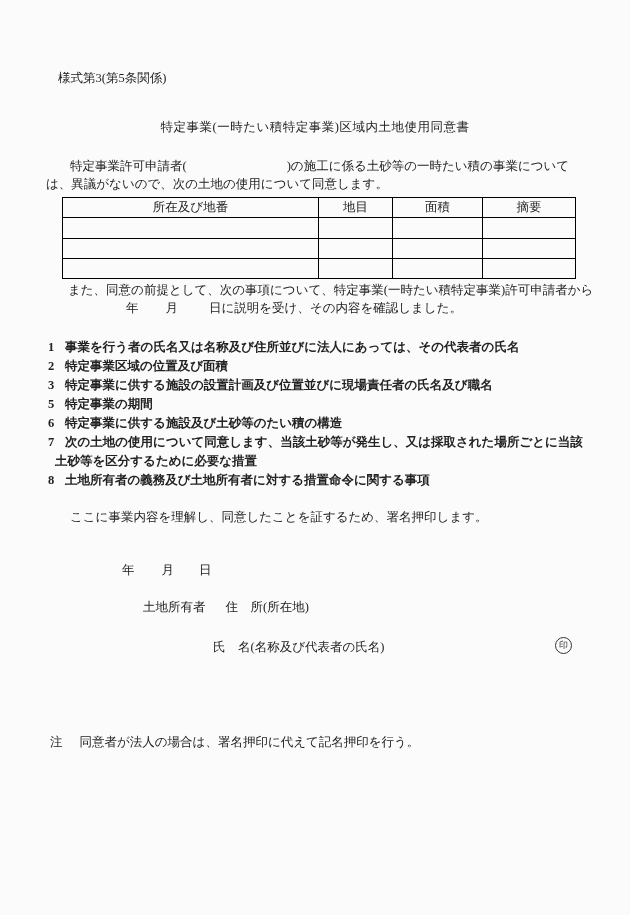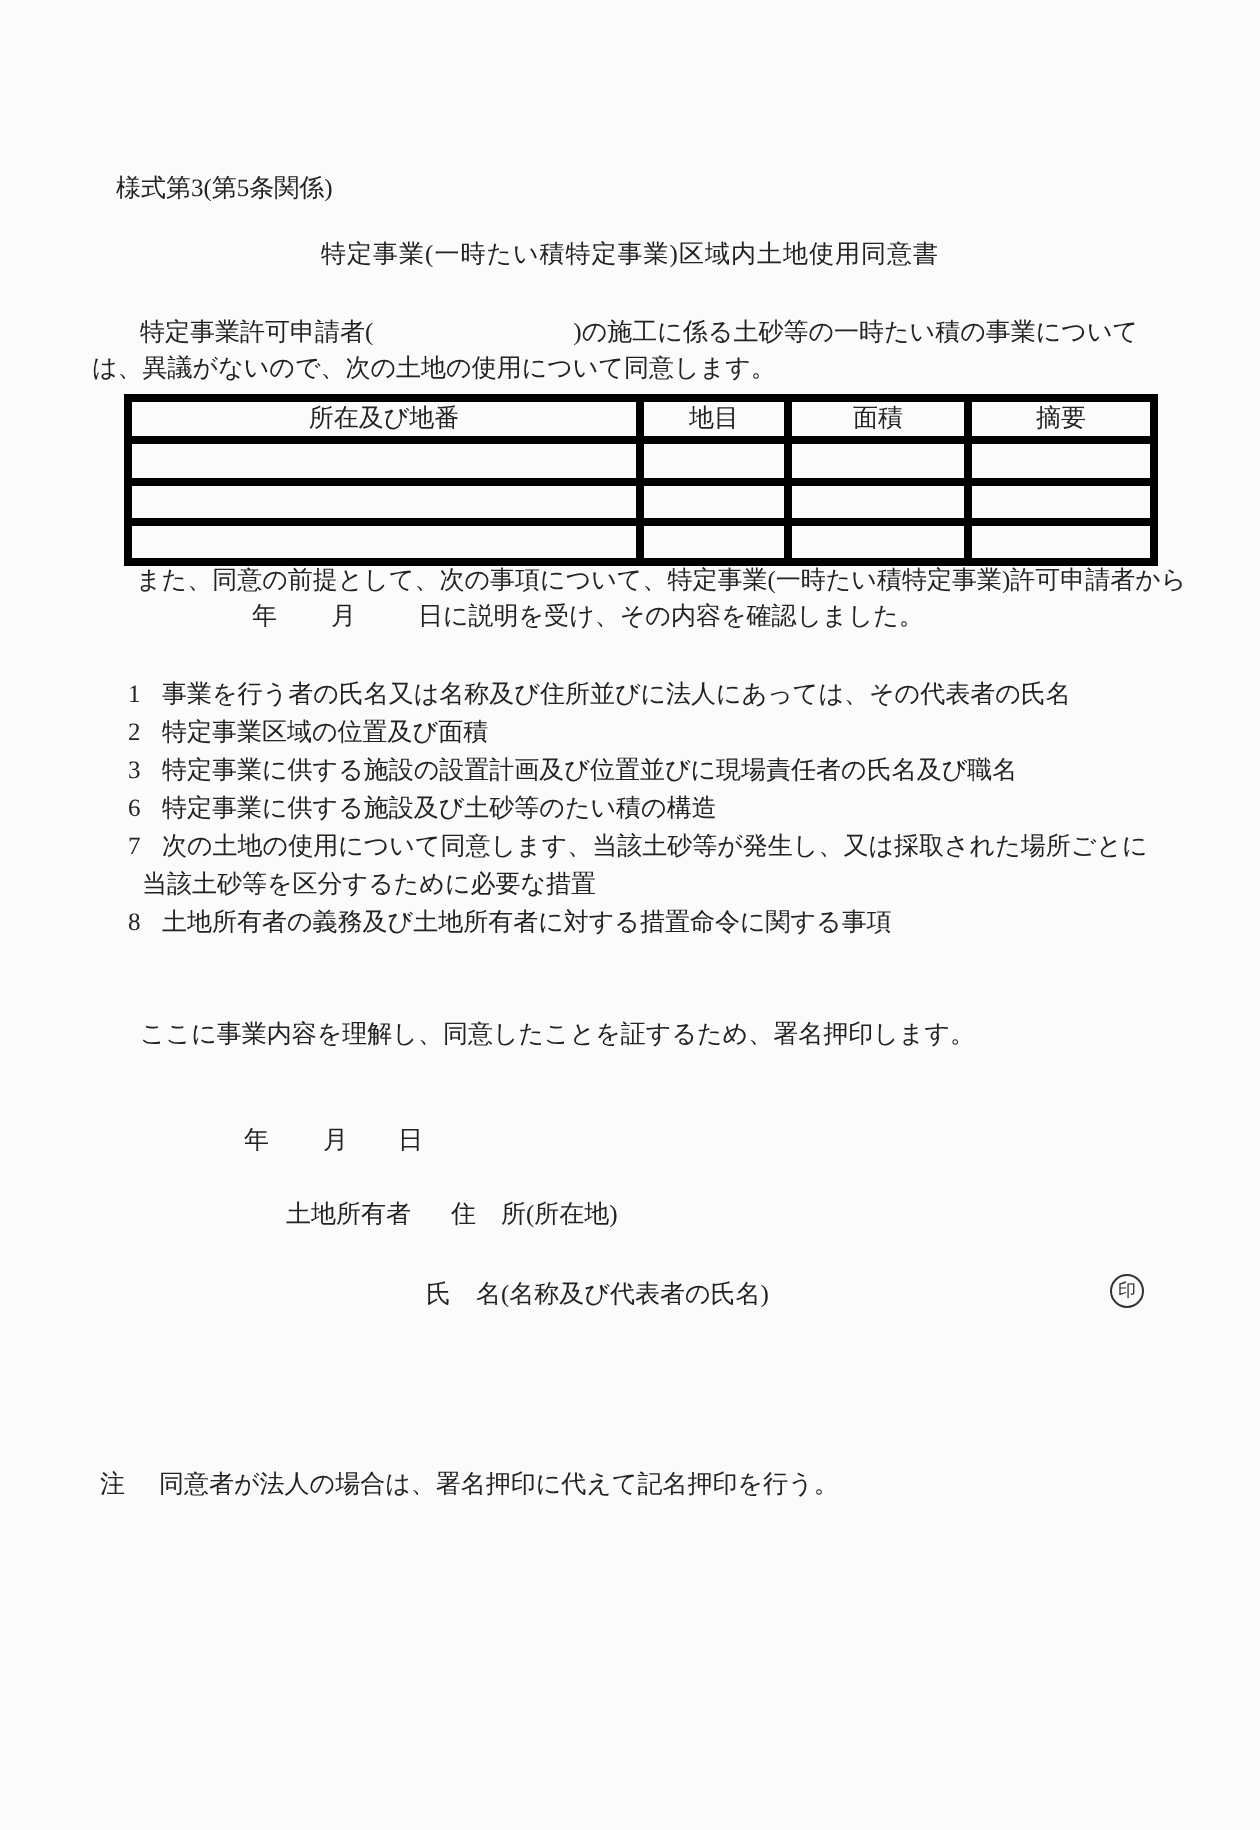--- a/index.html
+++ b/index.html
@@ -8,55 +8,55 @@
     width:630px; height:915px;
     background:#fbfbfb;
     color:#222222;
     font-family:"Liberation Serif","DejaVu Serif",serif;
     font-size:12.5px;
     line-height:17px;
     overflow:hidden;
   }
   .abs { position:absolute; }
 
-  .form-number { left:58px; top:86px; }
+  .form-number { left:58px; top:70px; }
 
   .doc-title { left:0; right:0; top:119px; text-align:center; letter-spacing:0.5px; }
 
   .intro { left:46px; top:158px; width:540px; line-height:17.5px; }
   .intro-line1 { padding-left:24px; white-space:nowrap; }
   .blank-field { display:inline-block; width:100px; height:1px; vertical-align:baseline; }
 
   table.land-table {
     left:62px; top:197px;
     border-collapse:collapse;
     table-layout:fixed;
     width:513px;
     font-size:12.5px;
   }
   .land-table td, .land-table th {
-    border:4px solid #000000;
+    border:1px solid #000000;
     padding:0;
     font-weight:normal;
     text-align:center;
     vertical-align:middle;
     margin-left:40px;
   }
   .land-table .hdr-row { height:20px; }
   .land-table .body-row { height:20px; }
   .land-table .body-row-1 { height:21px; }
 
   .confirm { left:46px; top:282px; width:540px; line-height:17.5px; }
   .confirm-line1 { padding-left:22px; white-space:nowrap; }
   .confirm-line2 { padding-left:80px; white-space:nowrap; }
   .confirm-line2 .gap-m { margin-left:27px; }
   .confirm-line2 .gap-d { margin-left:31px; }
 
   .item-list { left:46px; top:338px; width:538px; }
-  .list-item { margin-left:18px; padding-left:7px; text-indent:-7px; line-height:19px; }
+  .list-item { margin-left:2px; padding-left:7px; text-indent:-7px; line-height:19px;font-weight:bold; }
   .list-item .num { display:inline-block; width:17px; text-indent:0; }
 
   .closing { left:46px; top:510px; padding-left:24px; white-space:nowrap;font-family:Liberation Mono, monospace; }
 
   .sig-date { left:122px; top:562px; white-space:nowrap; }
   .sig-date .gap-m { margin-left:27px; }
   .sig-date .gap-d { margin-left:25px; }
 
   .owner-line { left:143px; top:599px; white-space:nowrap; }
   .owner-line .addr { margin-left:20px; }
@@ -128,20 +128,21 @@
 
   <div class="abs confirm">
     <div class="confirm-line1">また、同意の前提として、次の事項について、特定事業(一時たい積特定事業)許可申請者から</div>
     <div class="confirm-line2"><span>年</span><span class="gap-m">月</span><span class="gap-d">日</span><span>に説明を受け、その内容を確認しました。</span></div>
   </div>
 
   <div class="abs item-list">
     <div class="list-item"><span class="num">1</span><span>事業を行う者の氏名又は名称及び住所並びに法人にあっては、その代表者の氏名</span></div>
     <div class="list-item"><span class="num">2</span><span>特定事業区域の位置及び面積</span></div>
     <div class="list-item"><span class="num">3</span><span>特定事業に供する施設の設置計画及び位置並びに現場責任者の氏名及び職名</span></div>
+    <div class="list-item"><span class="num">5</span><span>特定事業の期間</span></div>
     <div class="list-item"><span class="num">6</span><span>特定事業に供する施設及び土砂等のたい積の構造</span></div>
     <div class="list-item"><span class="num">7</span><span>次の土地の使用について同意します、当該土砂等が発生し、又は採取された場所ごとに当該土砂等を区分するために必要な措置</span></div>
     <div class="list-item"><span class="num">8</span><span>土地所有者の義務及び土地所有者に対する措置命令に関する事項</span></div>
   </div>
 
   <div class="abs closing">ここに事業内容を理解し、同意したことを証するため、署名押印します。</div>
 
   <div class="abs sig-date"><span>年</span><span class="gap-m">月</span><span class="gap-d">日</span></div>
 
   <div class="abs owner-line"><span>土地所有者</span><span class="addr">住　所(所在地)</span></div>

